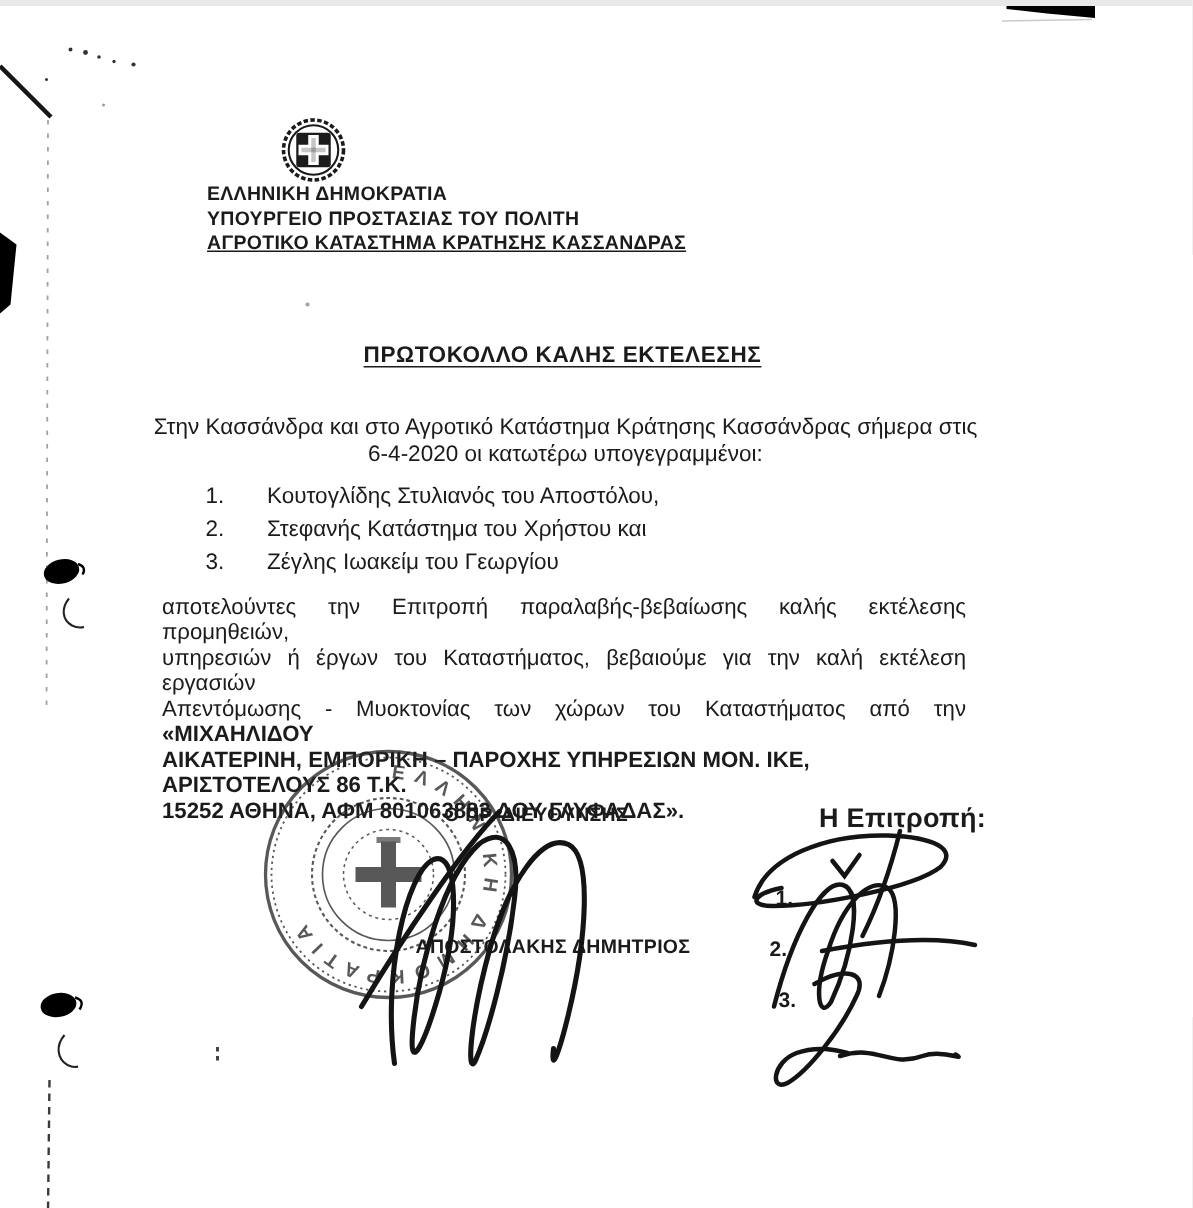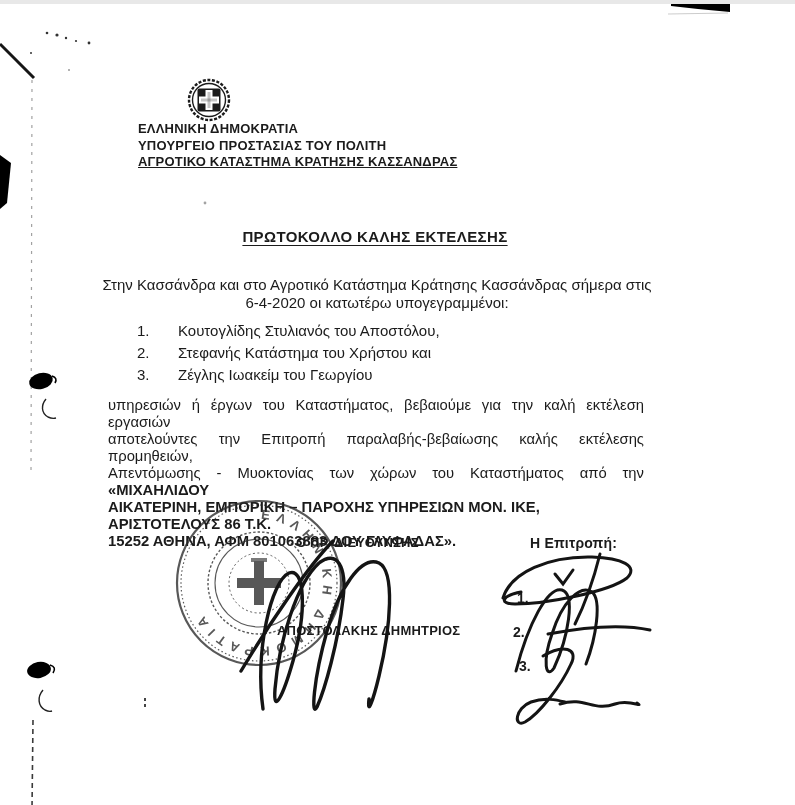--- a/index.html
+++ b/index.html
@@ -109,22 +109,22 @@
       <span class="member-num">2.</span>
       <span>Στεφανής Κατάστημα του Χρήστου και</span>
     </div>
     <div class="member-row">
       <span class="member-num">3.</span>
       <span>Ζέγλης Ιωακείμ του Γεωργίου</span>
     </div>
   </div>
 
   <div class="abs bodytext">
+    <div class="jline">αποτελούντες την Επιτροπή παραλαβής-βεβαίωσης καλής εκτέλεσης προμηθειών,</div>
     <div class="jline">υπηρεσιών ή έργων του Καταστήματος, βεβαιούμε για την καλή εκτέλεση εργασιών</div>
-    <div class="jline">αποτελούντες την Επιτροπή παραλαβής-βεβαίωσης καλής εκτέλεσης προμηθειών,</div>
     <div class="jline"><span>Απεντόμωσης - Μυοκτονίας των χώρων του Καταστήματος από την </span><span class="b">«ΜΙΧΑΗΛΙΔΟΥ</span></div>
     <div class="b">ΑΙΚΑΤΕΡΙΝΗ, ΕΜΠΟΡΙΚΗ – ΠΑΡΟΧΗΣ ΥΠΗΡΕΣΙΩΝ ΜΟΝ. ΙΚΕ, ΑΡΙΣΤΟΤΕΛΟΥΣ 86 Τ.Κ.</div>
     <div class="b">15252 ΑΘΗΝΑ, ΑΦΜ 801063883 ΔΟΥ ΓΛΥΦΑΔΑΣ».</div>
   </div>
 
   <svg class="abs" style="left:173px;top:493px;opacity:.78;" width="172" height="172" viewBox="0 0 172 172">
     <circle cx="86" cy="86" r="82" fill="none" stroke="#2a2a2a" stroke-width="2.2"></circle>
     <circle cx="86" cy="86" r="78" fill="none" stroke="#2a2a2a" stroke-width="1.2" stroke-dasharray="1.5,2.5"></circle>
     <defs>
       <path id="sealRing" d="M 86,22 A 64,64 0 1 1 85.9,22"></path>
@@ -148,21 +148,21 @@
   <svg class="abs" style="left:233px;top:527px;" width="225" height="195" viewBox="0 0 225 195">
     <g fill="none" stroke="#141414" stroke-width="3.4" stroke-linecap="round">
       <path d="M8,140 C35,95 75,35 100,10"></path>
       <path d="M30,178 C22,120 38,50 56,42 C72,36 74,80 60,130 C50,165 40,185 42,158
                C46,110 64,52 86,32 C104,18 114,36 110,68 C105,112 92,158 84,176
                C78,188 80,150 94,100 C106,58 128,24 146,32 C162,40 158,95 146,145
                C140,170 134,186 136,168"></path>
     </g>
   </svg>
 
-  <div class="abs sig-label" style="left:530px;top:531px;font-size:14px;">Η Επιτροπή:</div>
+  <div class="abs sig-label" style="left:546px;top:531px;font-size:18px;">Η Επιτροπή:</div>
 
   <div class="abs committee-num" style="left:517px;top:586px;">1.</div>
   <div class="abs committee-num" style="left:513px;top:620px;">2.</div>
   <div class="abs committee-num" style="left:519px;top:654px;">3.</div>
 
   <svg class="abs" style="left:497px;top:548px;" width="150" height="75" viewBox="0 0 150 75">
     <g fill="none" stroke="#141414" stroke-width="3" stroke-linecap="round">
       <path d="M6,46 C14,20 52,4 95,5 C125,6 142,14 130,26 C112,40 48,52 18,52 C2,52 4,44 24,40"></path>
       <path d="M103,2 C98,22 90,48 78,72"></path>
       <path d="M58,22 L66,32 L76,18"></path>

